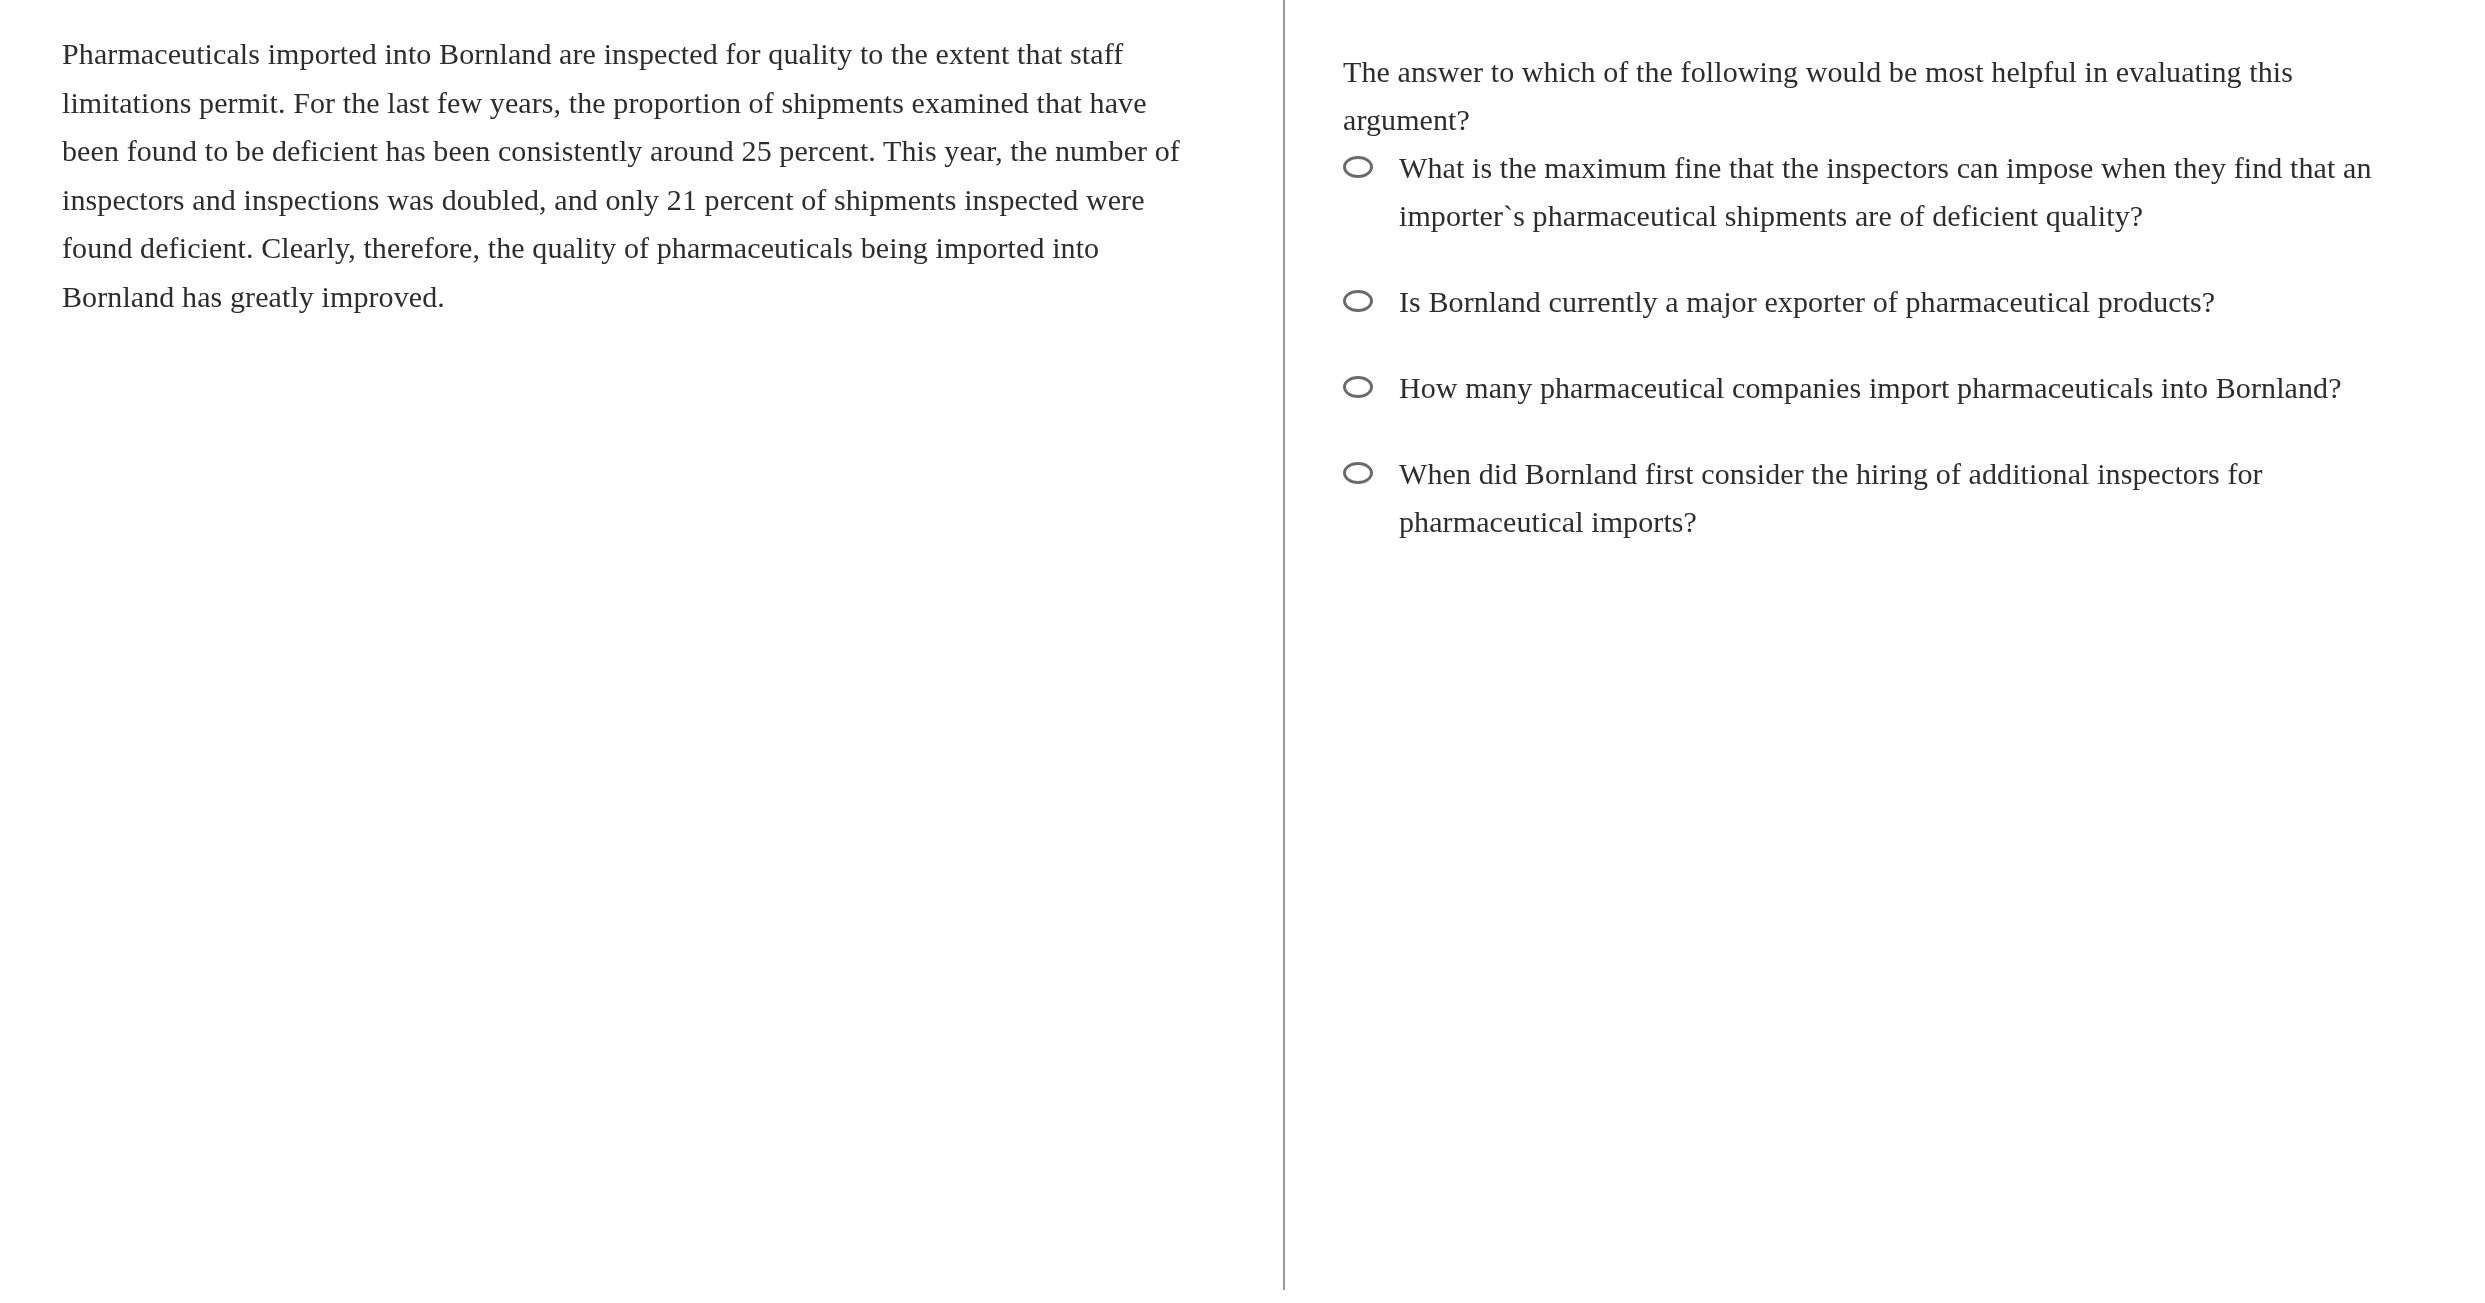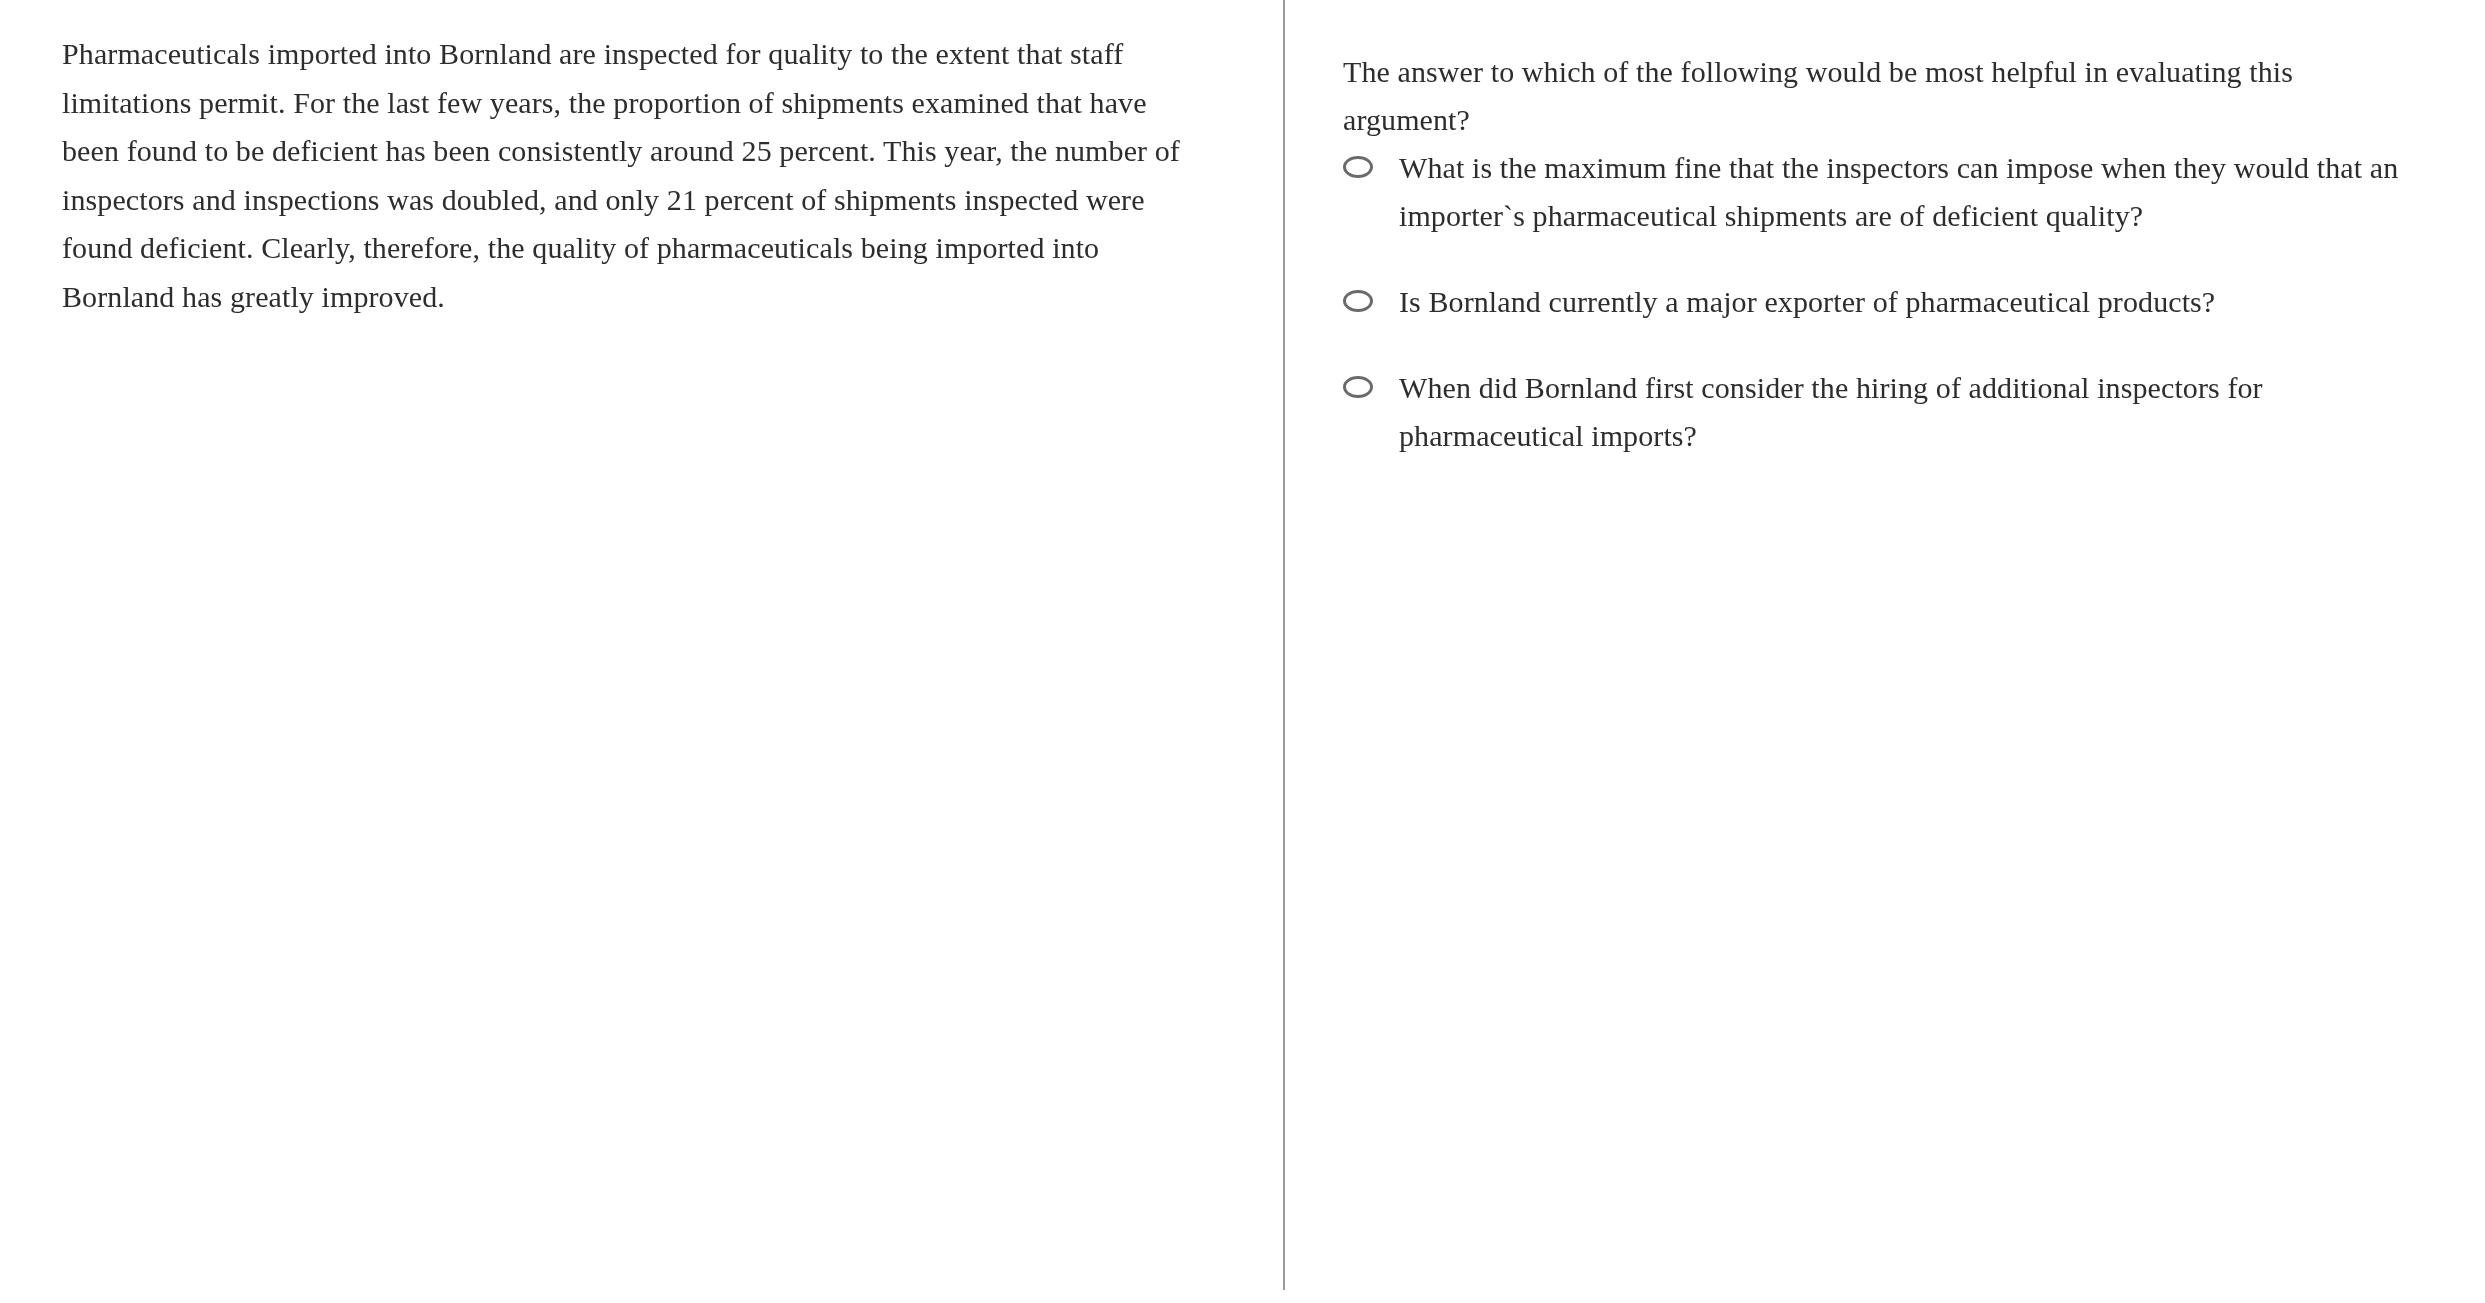--- a/index.html
+++ b/index.html
@@ -82,29 +82,33 @@
     <div class="passage">Pharmaceuticals imported into Bornland are inspected for quality to the extent that staff limitations permit. For the last few years, the proportion of shipments examined that have been found to be deficient has been consistently around 25 percent. This year, the number of inspectors and inspections was doubled, and only 21 percent of shipments inspected were found deficient. Clearly, therefore, the quality of pharmaceuticals being imported into Bornland has greatly improved.</div>
   </div>
 
   <div class="right-pane">
     <div class="prompt">The answer to which of the following would be most helpful in evaluating this argument?</div>
 
     <div class="choices">
 
       <div class="choice">
         <span class="radio"></span>
-        <span class="choice-text">What is the maximum fine that the inspectors can impose when they would that an importer`s pharmaceutical shipments are of deficient quality?</span>
+        <span class="choice-text">What is the maximum fine that the inspectors can impose when they find that an importer`s pharmaceutical shipments are of deficient quality?</span>
       </div>
 
 
       <div class="choice">
         <span class="radio"></span>
         <span class="choice-text">Is Bornland currently a major exporter of pharmaceutical products?</span>
       </div>
 
+      <div class="choice">
+        <span class="radio"></span>
+        <span class="choice-text">How many pharmaceutical companies import pharmaceuticals into Bornland?</span>
+      </div>
 
       <div class="choice">
         <span class="radio"></span>
         <span class="choice-text">When did Bornland first consider the hiring of additional inspectors for pharmaceutical imports?</span>
       </div>
 
     </div>
   </div>
 
 </div>

